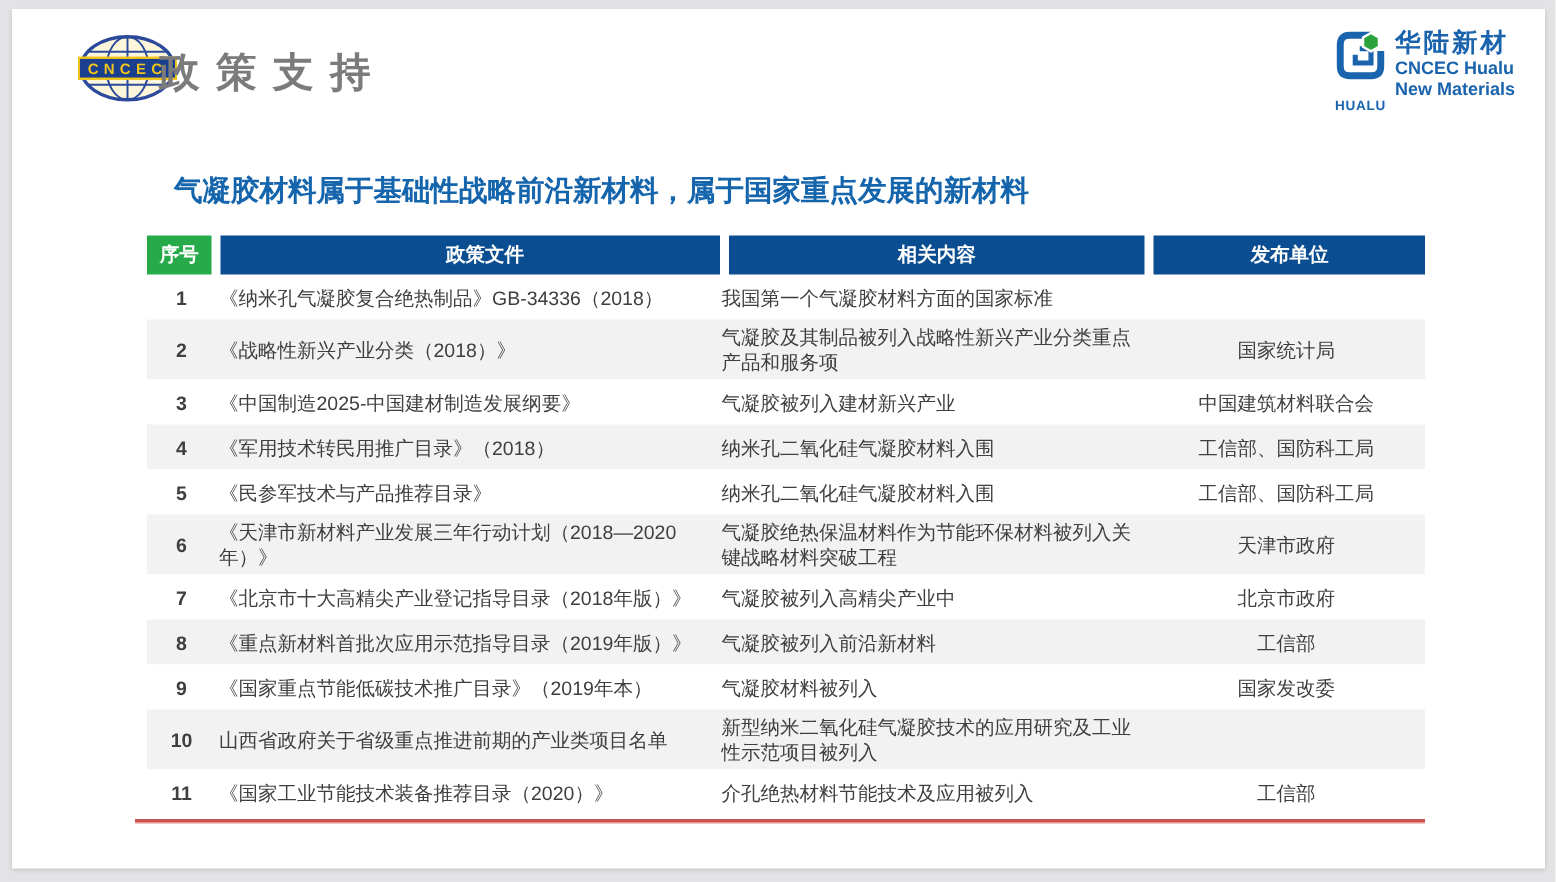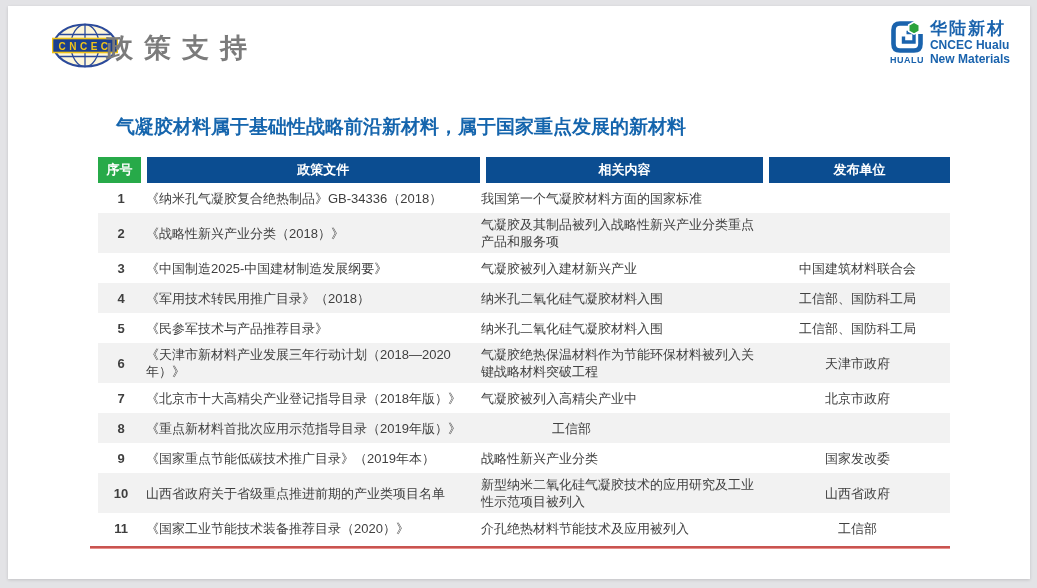--- a/index.html
+++ b/index.html
@@ -6,21 +6,21 @@
   body{font-family:"Liberation Sans","DejaVu Sans",sans-serif;}
   .stage{position:relative;width:1037px;height:588px;background:#e3e3e6;overflow:hidden;}
   .slide{position:absolute;left:8px;top:6px;width:1022px;height:573px;background:#ffffff;box-shadow:0 1px 3px rgba(0,0,0,.15);}
 
   
   .cncec-logo{position:absolute;left:33px;top:16px;width:66px;height:47px;margin-left:11px;}
   .section-title{position:absolute;left:98px;top:24px;font-family:Liberation Serif, serif;
     font-size:27px;font-weight:bold;color:#7b7b7b;letter-spacing:11px;white-space:nowrap;}
   .hualu-logo{position:absolute;right:20px;top:14px;display:flex;align-items:flex-start;gap:6px;}
   .hualu-icon-wrap{display:flex;flex-direction:column;align-items:center;}
-  .hualu-word{font-size:9px;font-weight:bold;color:var(--brand-blue,#1a63ad);letter-spacing:.5px;margin-top:1px;}
+  .hualu-word{font-size:9px;font-weight:bold;color:var(--brand-blue,#1a63ad);letter-spacing:.5px;margin-top:11px;}
   .hualu-cn{font-size:17px;font-weight:bold;color:var(--brand-blue,#1a63ad);letter-spacing:2px;line-height:1.05;}
   .hualu-en{font-size:12px;font-weight:bold;color:var(--brand-blue,#1a63ad);line-height:1.2;}
 
   
   .main-title{position:absolute;left:92px;top:92px;margin:16px;font-size:19px;font-weight:bold;
     color:var(--title-blue,#1565ad);white-space:nowrap;}
 
   
   .table-wrap{position:absolute;left:82px;top:151px;width:860px;}
   .thead{margin-left:8px;width:852px;display:flex;gap:6px;height:26px;}
@@ -91,20 +91,21 @@
   <div class="trow">
     <div class="td c-no">1</div>
     <div class="td c-policy">《纳米孔气凝胶复合绝热制品》GB-34336（2018）</div>
     <div class="td c-content">我国第一个气凝胶材料方面的国家标准</div>
   </div>
 
   <div class="trow alt">
     <div class="td c-no">2</div>
     <div class="td c-policy">《战略性新兴产业分类（2018）》</div>
     <div class="td c-content">气凝胶及其制品被列入战略性新兴产业分类重点产品和服务项</div>
+    <div class="td c-unit">国家统计局</div>
   </div>
 
   <div class="trow">
     <div class="td c-no">3</div>
     <div class="td c-policy">《中国制造2025-中国建材制造发展纲要》</div>
     <div class="td c-content">气凝胶被列入建材新兴产业</div>
     <div class="td c-unit">中国建筑材料联合会</div>
   </div>
 
   <div class="trow alt">
@@ -131,35 +132,35 @@
   <div class="trow">
     <div class="td c-no">7</div>
     <div class="td c-policy">《北京市十大高精尖产业登记指导目录（2018年版）》</div>
     <div class="td c-content">气凝胶被列入高精尖产业中</div>
     <div class="td c-unit">北京市政府</div>
   </div>
 
   <div class="trow alt">
     <div class="td c-no">8</div>
     <div class="td c-policy">《重点新材料首批次应用示范指导目录（2019年版）》</div>
+    <div class="td c-content">气凝胶被列入前沿新材料</div>
     <div class="td c-unit">工信部</div>
   </div>
 
   <div class="trow">
     <div class="td c-no">9</div>
     <div class="td c-policy">《国家重点节能低碳技术推广目录》（2019年本）</div>
-    <div class="td c-content">战略性新兴产业分类</div>
+    <div class="td c-content">气凝胶材料被列入</div>
     <div class="td c-unit">国家发改委</div>
   </div>
 
   <div class="trow alt">
     <div class="td c-no">10</div>
     <div class="td c-policy">山西省政府关于省级重点推进前期的产业类项目名单</div>
     <div class="td c-content">新型纳米二氧化硅气凝胶技术的应用研究及工业性示范项目被列入</div>
-    <div class="td c-unit">山西省政府</div>
   </div>
 
   <div class="trow">
     <div class="td c-no">11</div>
     <div class="td c-policy">《国家工业节能技术装备推荐目录（2020）》</div>
     <div class="td c-content">介孔绝热材料节能技术及应用被列入</div>
     <div class="td c-unit">工信部</div>
   </div>
 </div>
       <div class="redline"></div>

